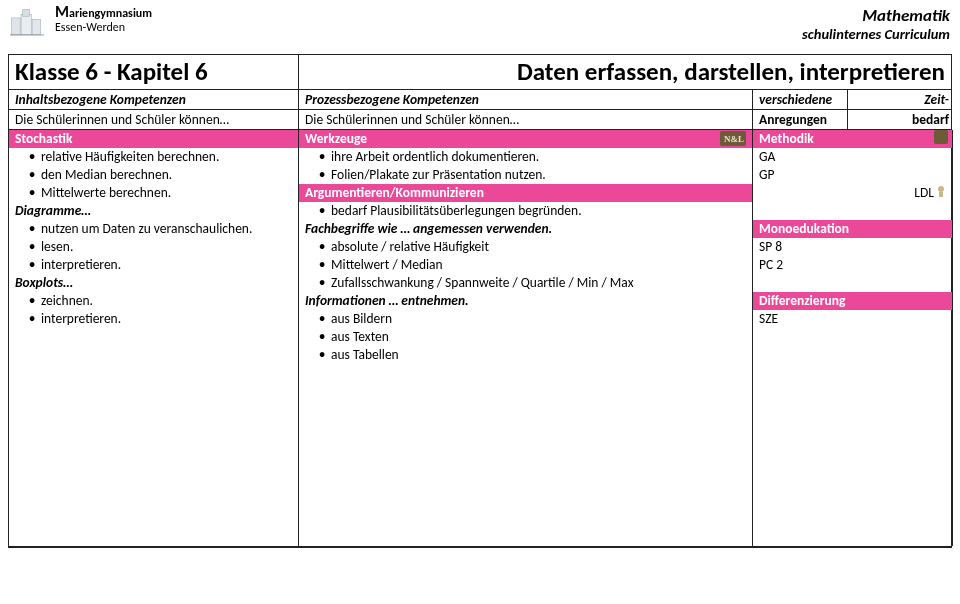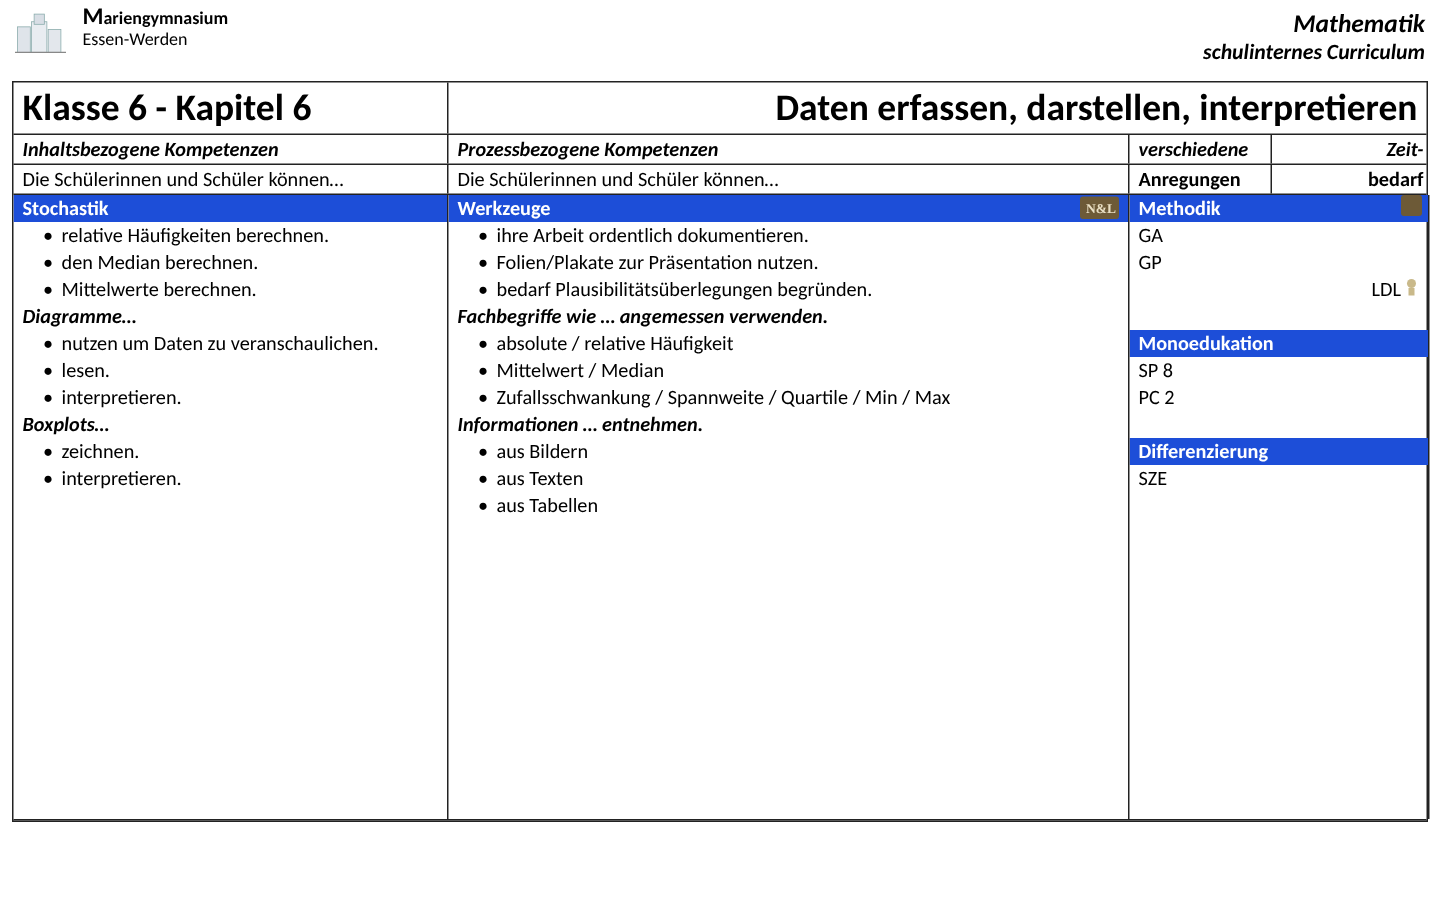--- a/index.html
+++ b/index.html
@@ -58,21 +58,21 @@
   .c-mid   { width: 454px; flex: 0 0 454px; position: relative; }
   .c-flag  { width: 95px;  flex: 0 0 95px; }
   .c-time  { width: 105px; flex: 0 0 105px; }
   .c-flagtime { width: 200px; flex: 0 0 200px; }
 
   .title-row .c-left, .title-row .c-mid { font-size: 25px; font-weight: 700; padding: 1px 6px 2px 6px; }
   .title-row .c-mid { text-align: right; padding-right: 6px; }
 
   .sub-row { font-style: italic; font-weight: 700; font-size: 13.5px; }
 
-  .dark { background: #1d4ed8; color: #fff; font-weight: 700; }
+  .dark { background: #ec4899; color: #fff; font-weight: 700; }
   .body-cell { padding: 0; }
 
   .line { padding: 0 4px 0 6px; min-height: 18px; line-height: 18px; white-space: nowrap; overflow: hidden; }
   .line.dark { color:#fff; }
   .line.heading { font-style: italic; font-weight: 700; }
   .line.bullet::before { content: "•"; display: inline-block; width: 18px; text-align: center; }
   .line.bullet { padding-left: 14px; }
 
   .mid-icon {
     position: absolute;
@@ -158,20 +158,21 @@
             <div class="line bullet">interpretieren.</div>
           </div>
       </div>
       <div class="cell c-mid body-cell">
         <div id="mid-lines">
             <div class="line dark section-label" style="position: relative;">Werkzeuge<span class="mid-icon"><svg viewBox="0 0 26 15">
                   <text x="4" y="11" font-size="9" fill="#e9dfc4" font-family="serif">N&amp;L</text>
                 </svg></span></div>
             <div class="line bullet">ihre Arbeit ordentlich dokumentieren.</div>
             <div class="line bullet">Folien/Plakate zur Präsentation nutzen.</div>
+            <div class="line dark section-label">Argumentieren/Kommunizieren</div>
             <div class="line bullet">bedarf Plausibilitätsüberlegungen begründen.</div>
             <div class="line heading">Fachbegriffe wie … angemessen verwenden.</div>
             <div class="line bullet">absolute / relative Häufigkeit</div>
             <div class="line bullet">Mittelwert / Median</div>
             <div class="line bullet">Zufallsschwankung / Spannweite / Quartile / Min / Max</div>
             <div class="line heading">Informationen … entnehmen.</div>
             <div class="line bullet">aus Bildern</div>
             <div class="line bullet">aus Texten</div>
             <div class="line bullet">aus Tabellen</div>
           </div>

